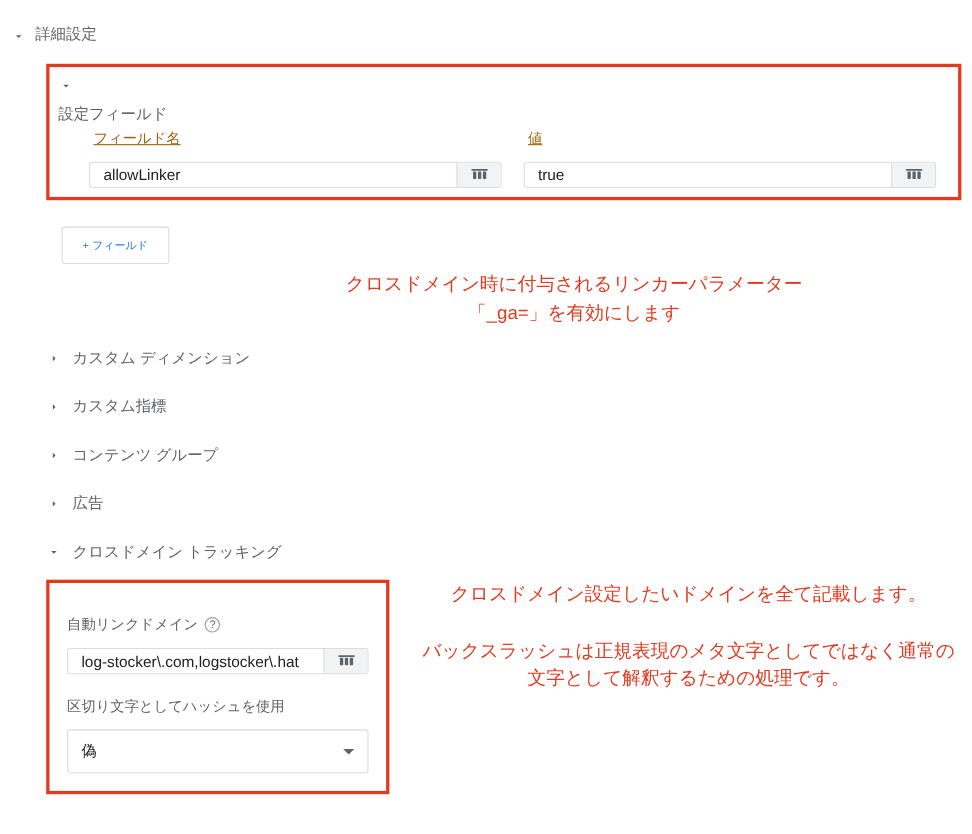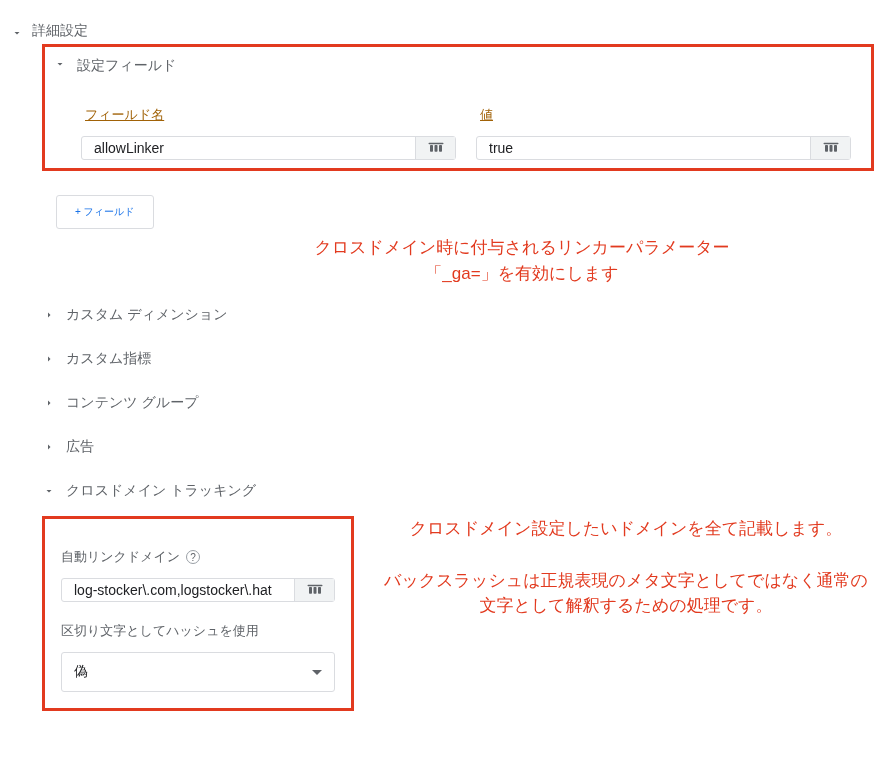--- a/index.html
+++ b/index.html
@@ -13,21 +13,21 @@
       color: #3c4043;
       background: #fff;
       padding: 18px 10px;
       width: 884px;
     }
     .section-row {
       display: flex;
       align-items: flex-end;
       gap: 8px;
       padding: 4px 0;
-      margin-bottom: 0;
+      margin-bottom: 14px;
     }
     .chev {
       width: 14px;
       height: 14px;
       display: inline-flex;
       align-items: center;
       justify-content: center;
       color: #5f6368;
       cursor: pointer;
     }
@@ -52,21 +52,22 @@
     .fields-box {
       border: 3px solid #e23a1f;
       padding: 10px 20px 8px 8px;
       margin-bottom: 10px;
       position: relative;
     }
     .fields-header {
       display: flex;
       align-items: flex-start;
       gap: 10px;
-      margin-bottom: 31px;
+      margin-bottom: 4px;
+      flex-direction: column;
     }
     .field-cols {
       display: flex;
       gap: 20px;
       align-items: flex-end;
     }
     .col {
       flex: 1;
     }
     .field-label {

